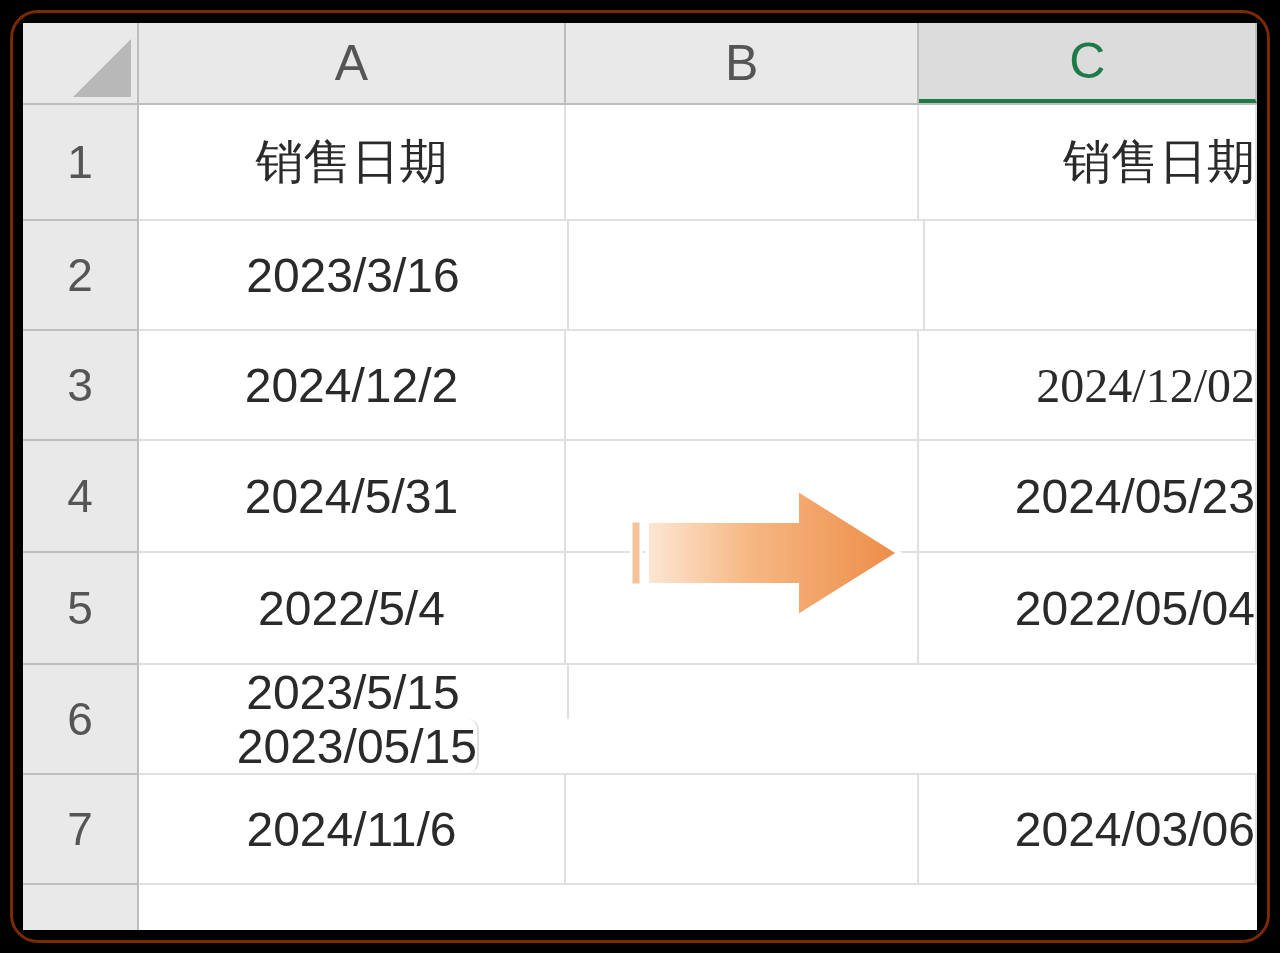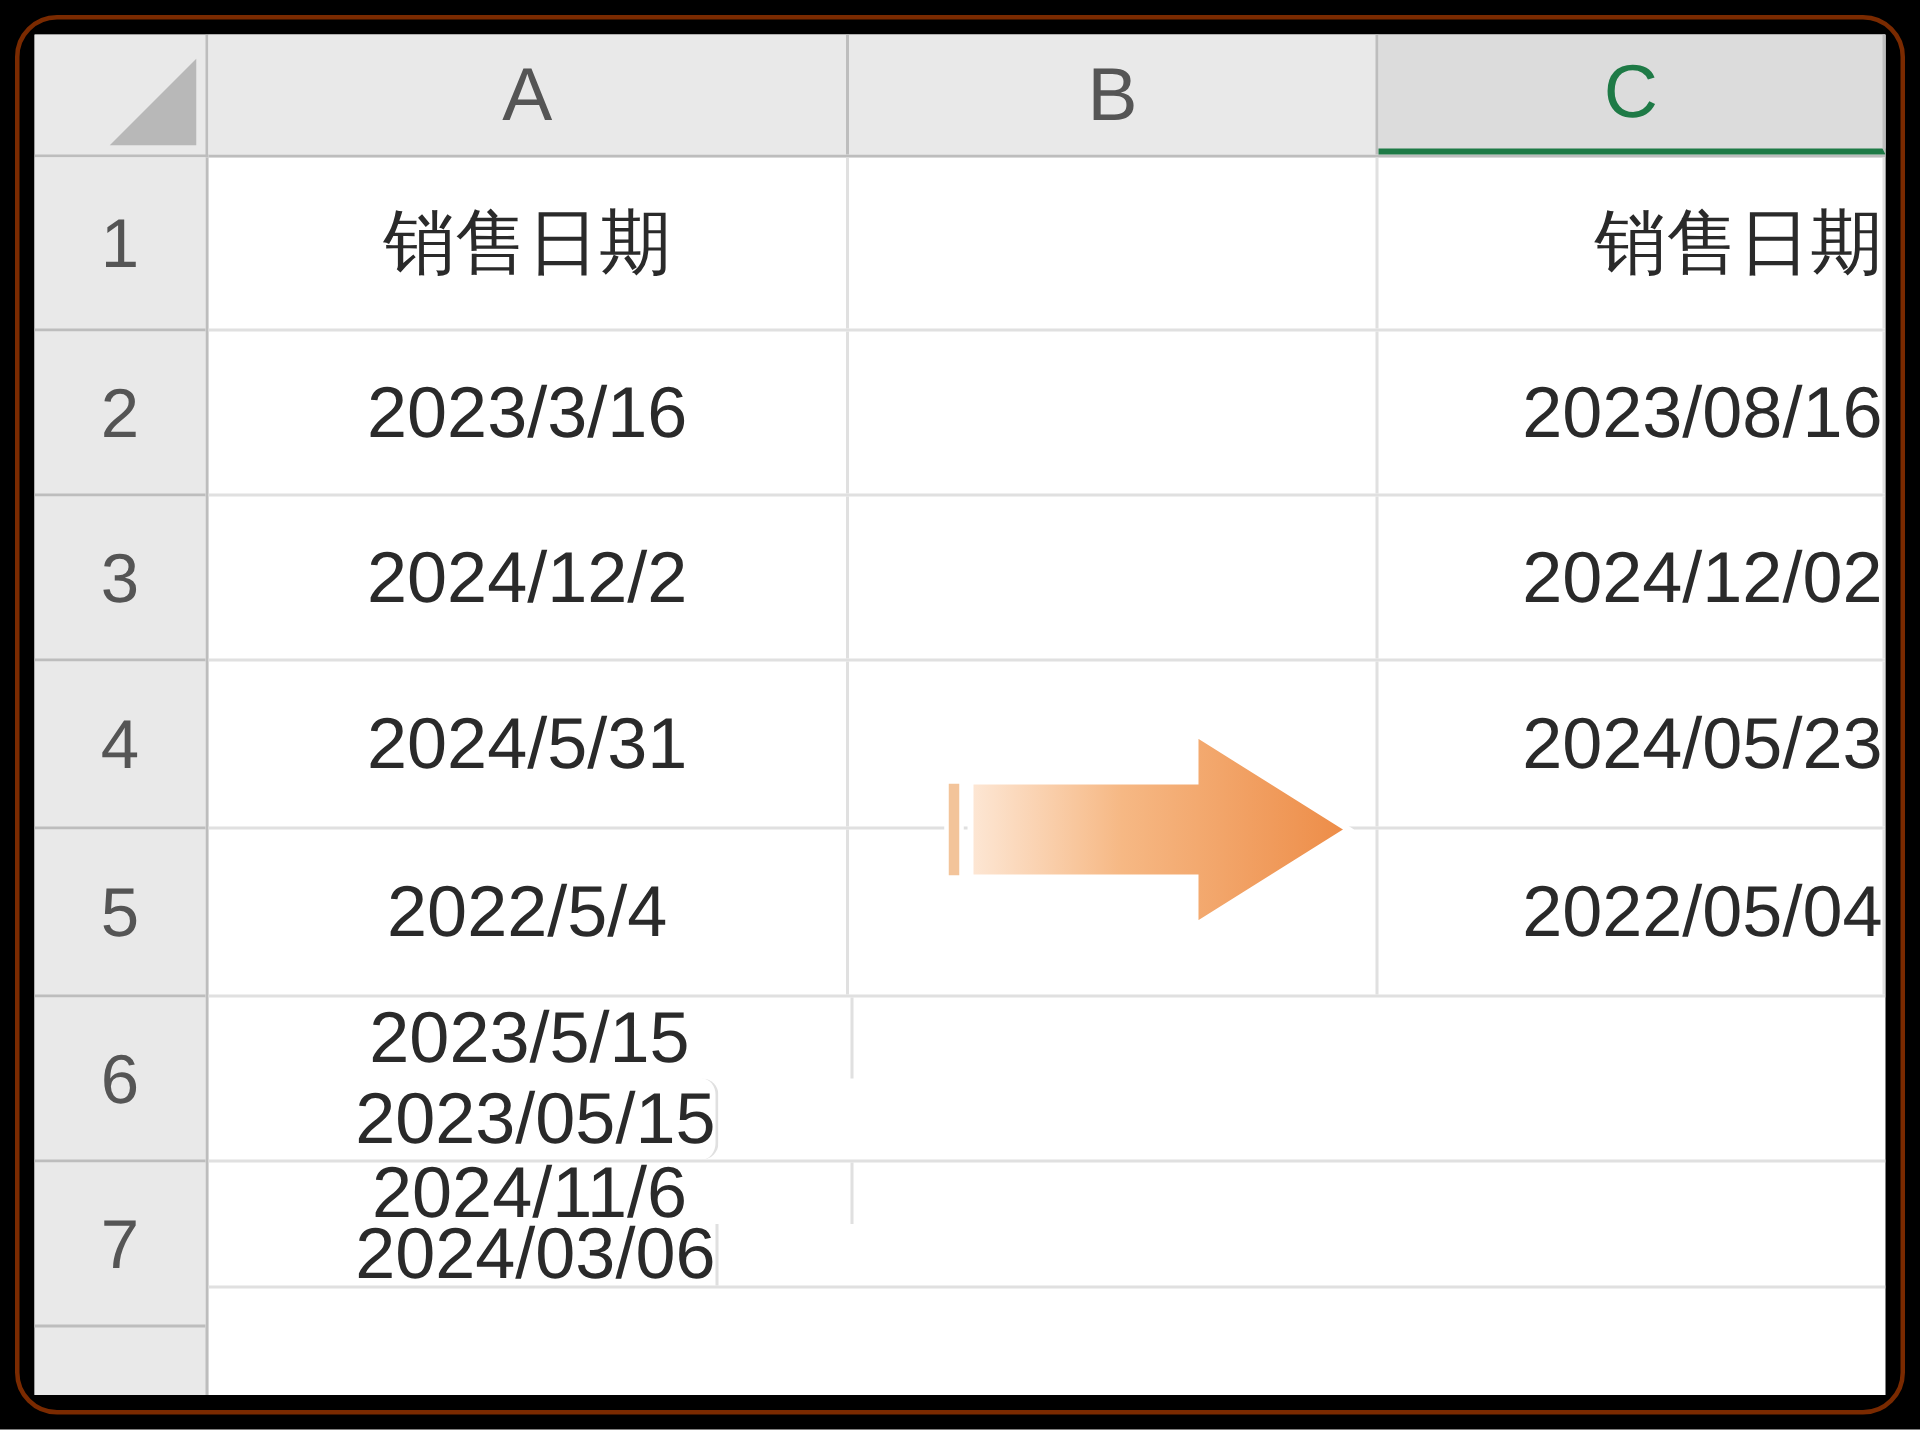--- a/index.html
+++ b/index.html
@@ -161,43 +161,42 @@
 
     <div class="grid">
         <div class="grid-row" style="height: 116px;">
           <div class="cell col-a" style="width: 430px;">销售日期</div>
           <div class="cell col-b" style="width: 356px;"></div>
           <div class="cell col-c" style="width: 340px;">销售日期</div>
         </div>
         <div class="grid-row" style="height: 110px;">
           <div class="cell col-a" style="width: 430px;">2023/3/16</div>
           <div class="cell col-b" style="width: 356px;"></div>
-          <div class="cell col-c" style="width: 340px;">2023/08/16</div>
         </div>
         <div class="grid-row" style="height: 110px;">
           <div class="cell col-a" style="width: 430px;">2024/12/2</div>
           <div class="cell col-b" style="width: 356px;"></div>
-          <div class="cell col-c" style="width: 340px;">2024/12/02</div>
+          <div class="cell col-c" style="width: 340px; font-family: Liberation Serif, serif;">2024/12/02</div>
         </div>
         <div class="grid-row" style="height: 112px; text-align: right;">
           <div class="cell col-a" style="width: 430px;">2024/5/31</div>
           <div class="cell col-b" style="width: 356px;"></div>
           <div class="cell col-c" style="width: 340px;">2024/05/23</div>
         </div>
         <div class="grid-row" style="height: 112px;">
           <div class="cell col-a" style="width: 430px;">2022/5/4</div>
           <div class="cell col-b" style="width: 356px;"></div>
           <div class="cell col-c" style="width: 340px;">2022/05/04</div>
         </div>
         <div class="grid-row" style="height: 110px; flex-direction: column;">
           <div class="cell col-a" style="width: 430px;">2023/5/15</div>
           <div class="cell col-b" style="width: 356px;"></div>
           <div class="cell col-c" style="width: 340px; border-radius: 11px;">2023/05/15</div>
         </div>
-        <div class="grid-row" style="height: 84px; flex-direction: column;">
+        <div class="grid-row" style="height: 110px;">
           <div class="cell col-a" style="width: 430px;">2024/11/6</div>
           <div class="cell col-b" style="width: 356px;"></div>
           <div class="cell col-c" style="width: 340px;">2024/03/06</div>
         </div>
       </div>
 
     <div class="arrow-wrap">
       <svg width="280" height="140" viewBox="0 0 280 140">
         <defs>
           <linearGradient id="agrad" x1="0" y1="0" x2="1" y2="0">

